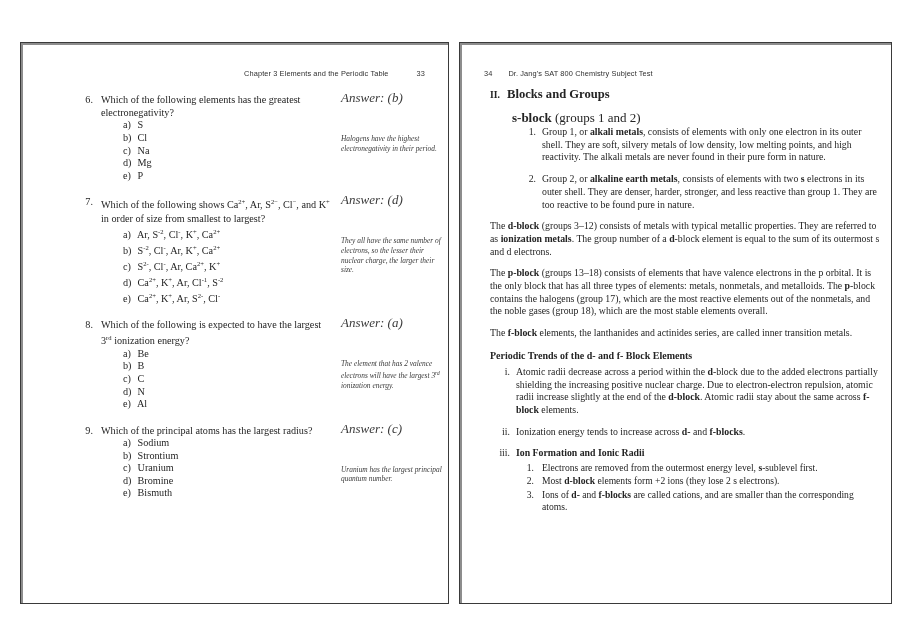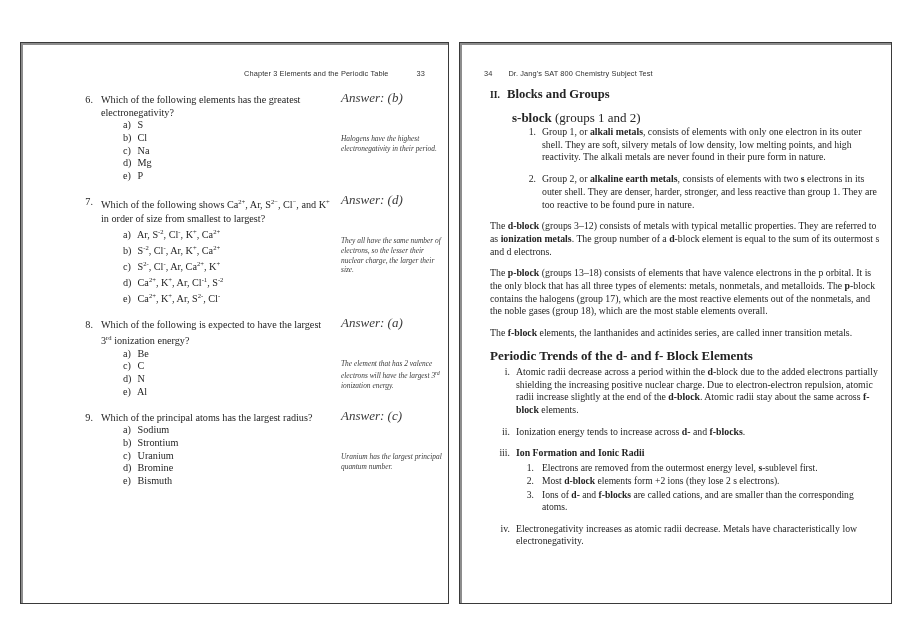--- a/index.html
+++ b/index.html
@@ -183,21 +183,21 @@
     width: 20px;
     text-align: right;
     padding-right: 0;
   }
   p.para {
     font-size: 9.8px;
     line-height: 12.7px;
     margin: 0 0 9px 0;
   }
   h3.subhead {
-    font-size: 13px;
+    font-size: 10px;
     font-weight: bold;
     margin: 0 0 4px 0;
     line-height: 13px;
   }
   ol.romanlist {
     margin: 0;
     padding: 0;
     list-style: none;
   }
   ol.romanlist > li {
@@ -284,20 +284,21 @@
               </div>
             </div>
           </div>
           <div class="qblock">
             <div class="qrow">
               <div class="qnum">8.</div>
               <div class="qbody">
                 <div class="qstem">Which of the following is expected to have the largest 3<sup>rd</sup> ionization energy?</div>
                 <ul class="qopts">
                   <li><span class="lbl">a)</span> <span>Be</span></li>
+                  <li><span class="lbl">b)</span> <span>B</span></li>
                   <li><span class="lbl">c)</span> <span>C</span></li>
                   <li><span class="lbl">d)</span> <span>N</span></li>
                   <li><span class="lbl">e)</span> <span>Al</span></li>
                 </ul>
               </div>
               <div class="ann">
                 <div class="ans">Answer: (a)</div>
                 <div class="expl">The element that has 2 valence electrons will have the largest 3<sup>rd</sup> ionization energy.</div>
               </div>
             </div>
@@ -355,20 +356,19 @@
         <h3 class="subhead">Periodic Trends of the d- and f- Block Elements</h3>
 
         <ol class="romanlist">
             <li><span class="mk">i.</span>Atomic radii decrease across a period within the <b>d</b>-block due to the added electrons partially shielding the increasing positive nuclear charge. Due to electron-electron repulsion, atomic radii increase slightly at the end of the <b>d-block</b>. Atomic radii stay about the same across <b>f-block</b> elements.</li>
             <li><span class="mk">ii.</span>Ionization energy tends to increase across <b>d-</b> and <b>f-blocks</b>.</li>
             <li><span class="mk">iii.</span><b>Ion Formation and Ionic Radii</b><ol class="innerlist">
                 <li><span class="mk">1.</span>Electrons are removed from the outermost energy level, <b>s</b>-sublevel first.</li>
                 <li><span class="mk">2.</span>Most <b>d-block</b> elements form +2 ions (they lose 2 s electrons).</li>
                 <li><span class="mk">3.</span>Ions of <b>d-</b> and <b>f-blocks</b> are called cations, and are smaller than the corresponding atoms.</li>
               </ol></li>
-            <li><span class="mk">iv.</span>Electronegativity increases as atomic radii decrease.  Metals have characteristically low electronegativity.</li>
           </ol>
 
       </div>
     </div>
   </div>
 
 </div>
 
 </body></html>

